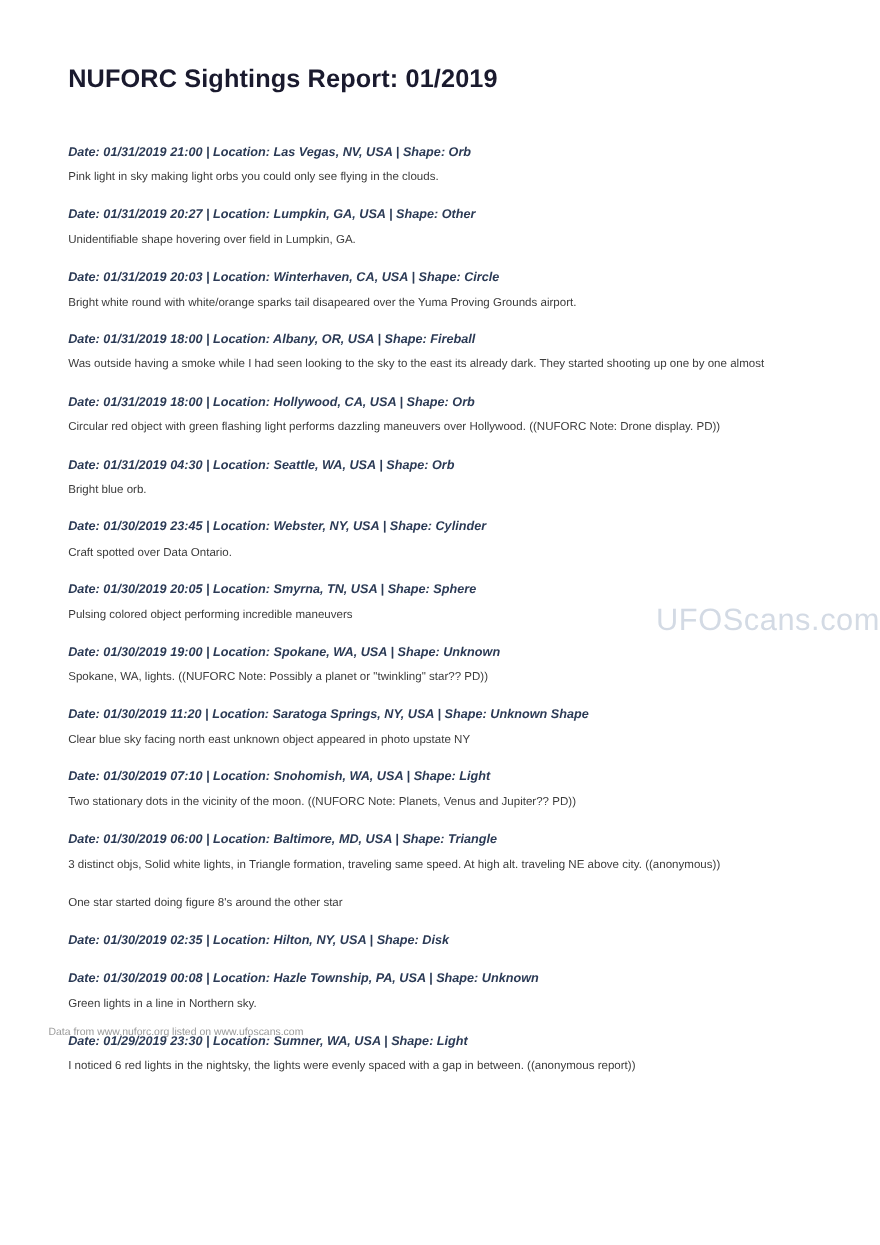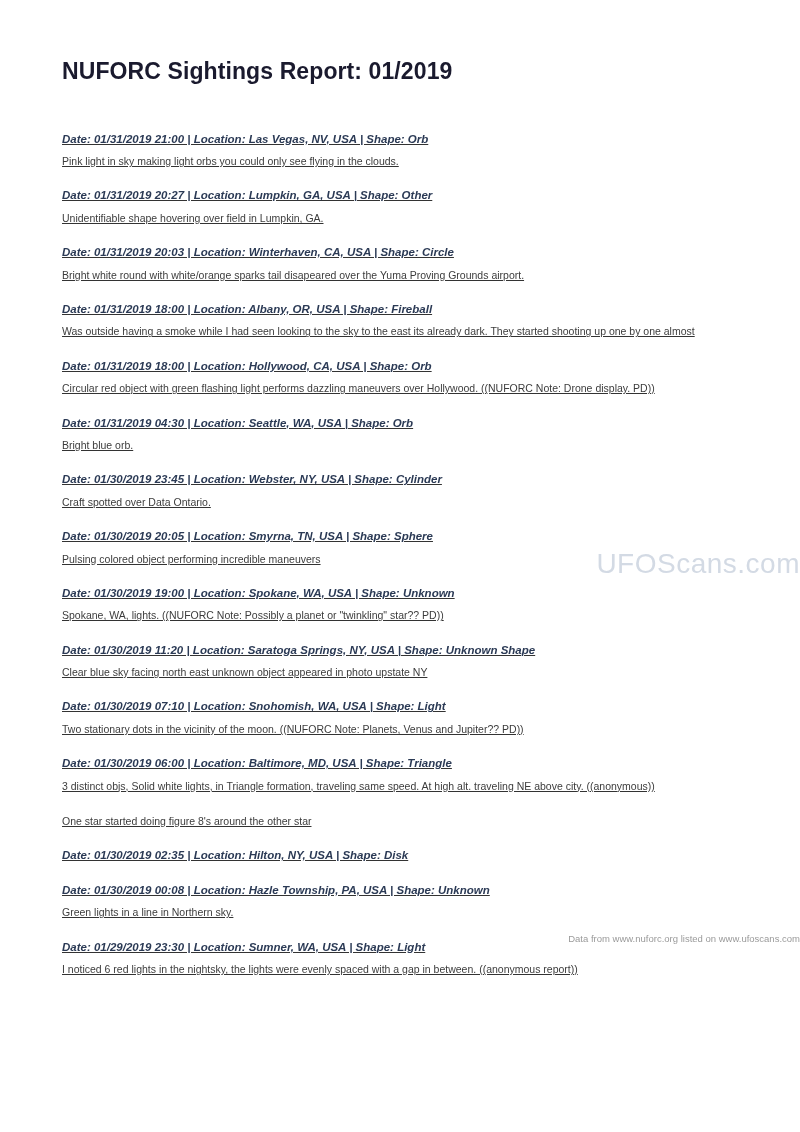--- a/index.html
+++ b/index.html
@@ -26,21 +26,20 @@
     font-size: 23px;
     font-weight: bold;
     color: #1a1a2e;
     letter-spacing: 0.1px;
     margin: 0 0 46px 0;
     line-height: 1.2;
   }
   .entries {
     position: relative;
     z-index: 2;
-    text-decoration: underline;
   }
   .entry {
     margin-bottom: 19px;
   }
   .entry-header {
     font-size: 11.5px;
     font-weight: bold;
     font-style: italic;
     color: #2b3a55;
     line-height: 1.35;
@@ -64,21 +63,21 @@
     letter-spacing: 0.5px;
     z-index: 1;
     pointer-events: none;
     font-family: "Liberation Sans", sans-serif;
   }
   .footer {
     position: absolute;
     left: 0;
     right: 0;
     bottom: 28px;
-    text-align: right;
+    text-align: left;
     font-size: 9.5px;
     color: #9a9a9a;
     padding-left: 44px;
   }
 </style>
 </head>
 <body>
 
 <div class="page">
   <h1 class="report-title">NUFORC Sightings Report: 01/2019</h1>

